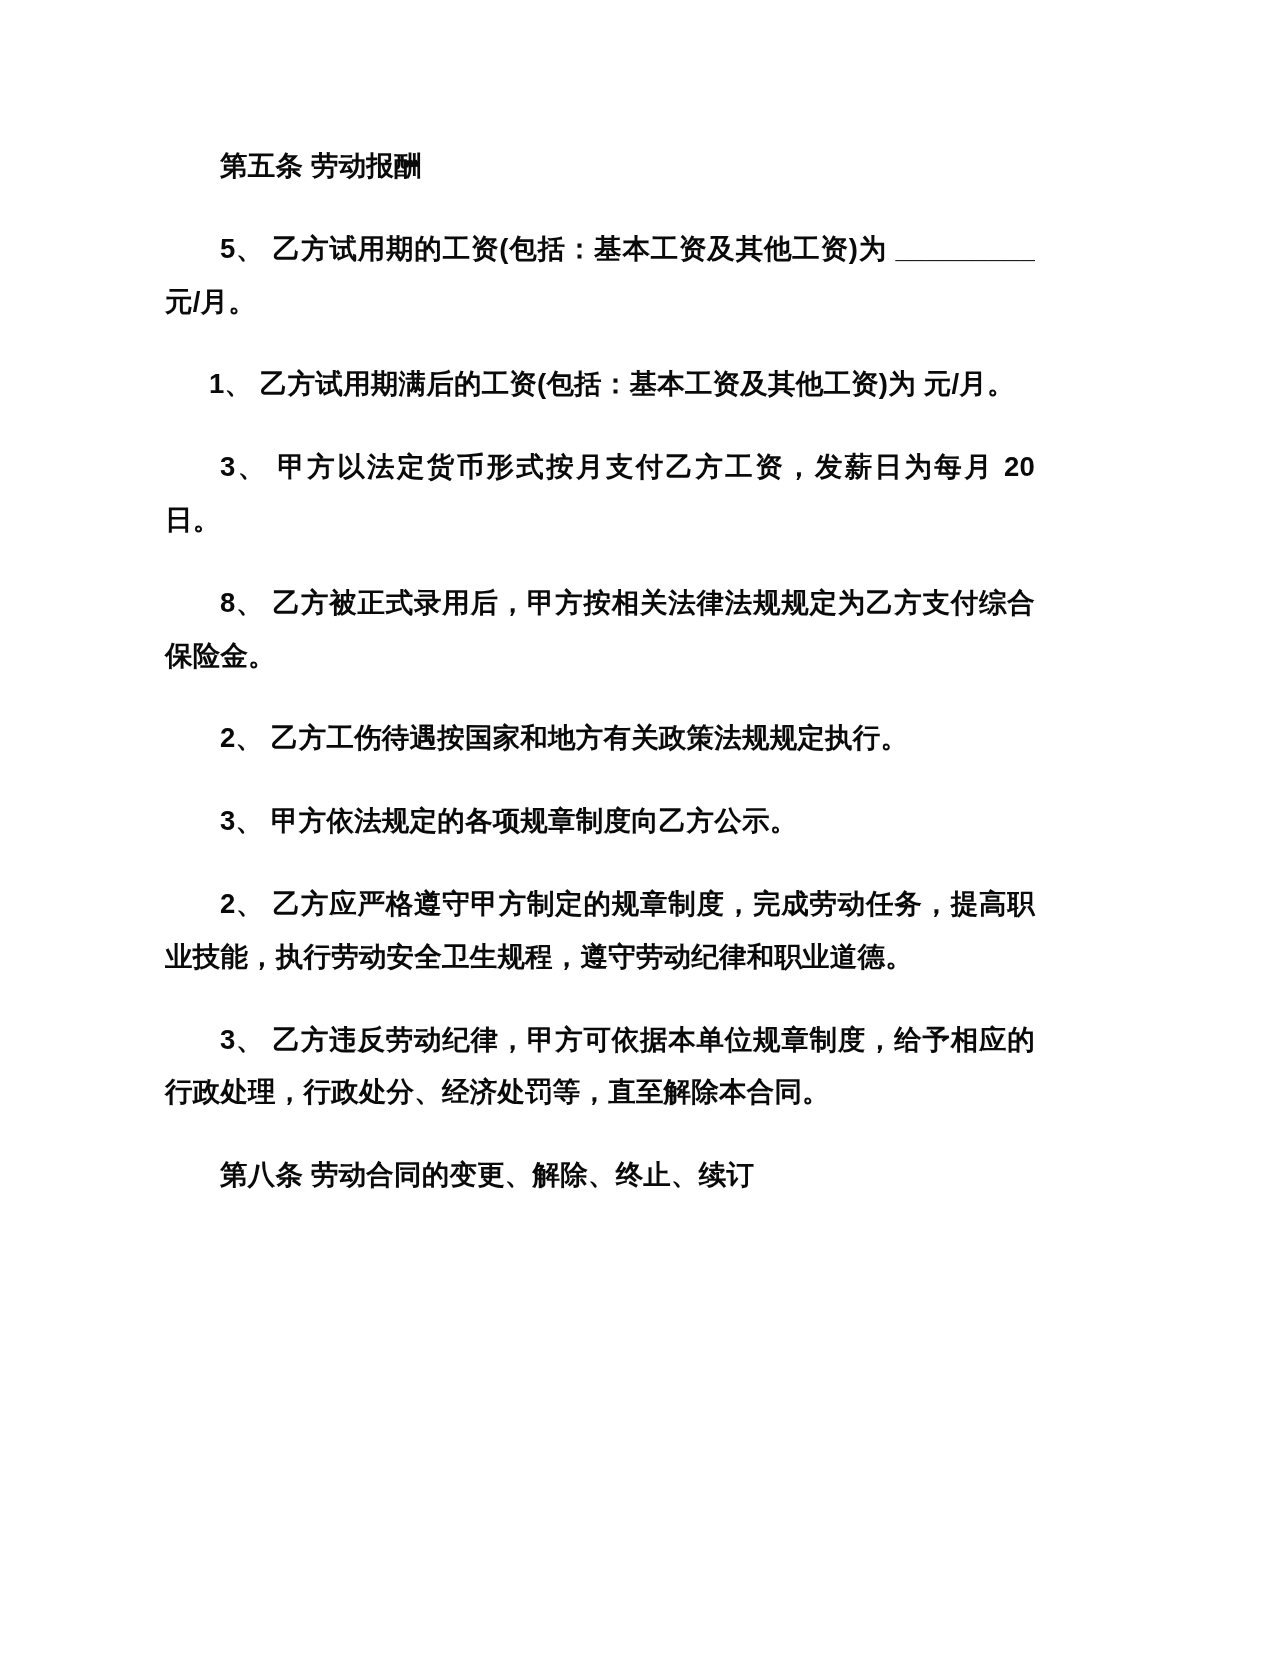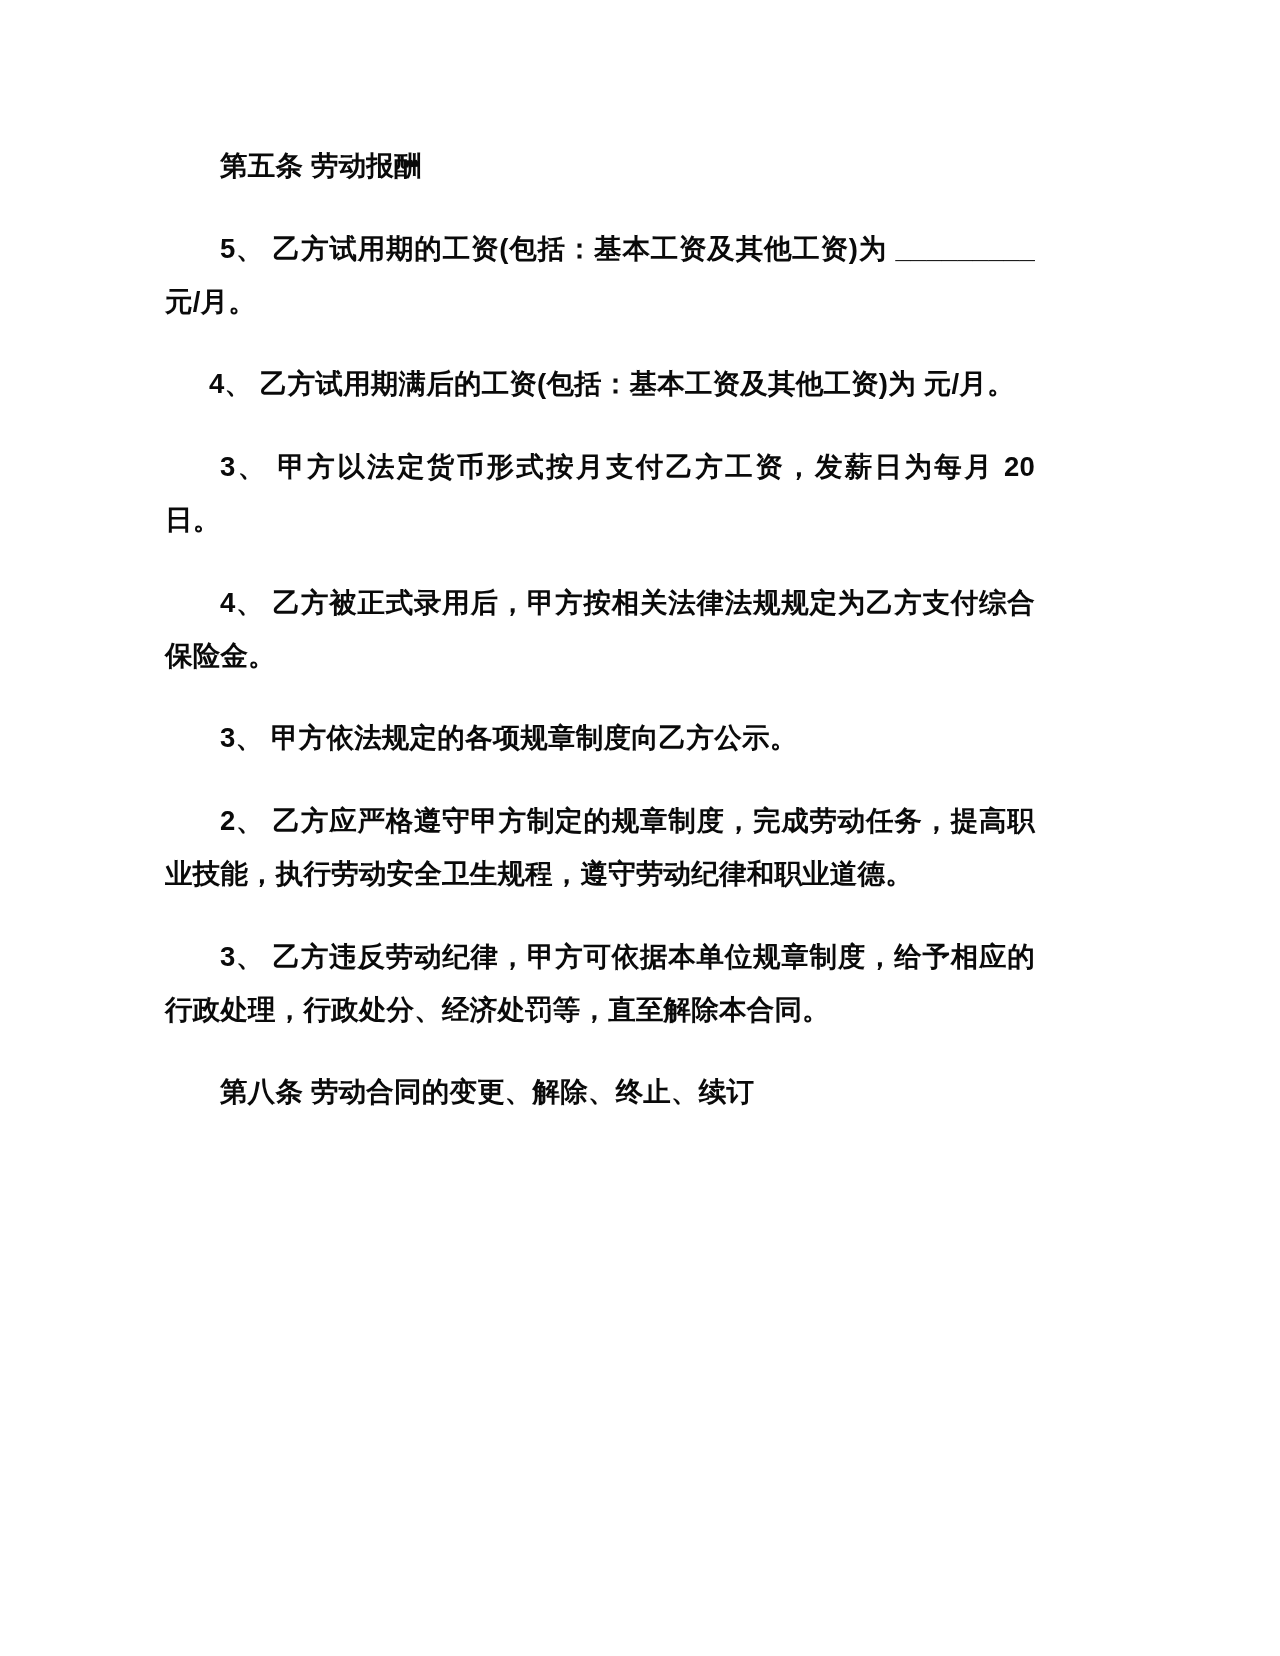--- a/index.html
+++ b/index.html
@@ -62,27 +62,28 @@
 </head>
 <body>
 
 <div class="page">
   <div class="doc-body">
 
     <p class="para heading">第五条 劳动报酬</p>
 
     <p class="para clause">5、 乙方试用期的工资(包括：基本工资及其他工资)为 _________元/月。</p>
 
-    <p class="para clause-tight">4、 乙方试用期满后的工资(包括：基本工资及其他工资)为 元/月。</p>
+    <p class="para clause-tight">1、 乙方试用期满后的工资(包括：基本工资及其他工资)为 元/月。</p>
 
     <p class="para clause">3、 甲方以法定货币形式按月支付乙方工资，发薪日为每月 20 日。</p>
 
 
-    <p class="para clause">4、 乙方被正式录用后，甲方按相关法律法规规定为乙方支付综合保险金。</p>
+    <p class="para clause">8、 乙方被正式录用后，甲方按相关法律法规规定为乙方支付综合保险金。</p>
 
+    <p class="para clause">2、 乙方工伤待遇按国家和地方有关政策法规规定执行。</p>
 
 
     <p class="para clause">3、 甲方依法规定的各项规章制度向乙方公示。</p>
 
     <p class="para clause">2、 乙方应严格遵守甲方制定的规章制度，完成劳动任务，提高职业技能，执行劳动安全卫生规程，遵守劳动纪律和职业道德。</p>
 
     <p class="para clause">3、 乙方违反劳动纪律，甲方可依据本单位规章制度，给予相应的行政处理，行政处分、经济处罚等，直至解除本合同。</p>
 
     <p class="para heading">第八条 劳动合同的变更、解除、终止、续订</p>
 

